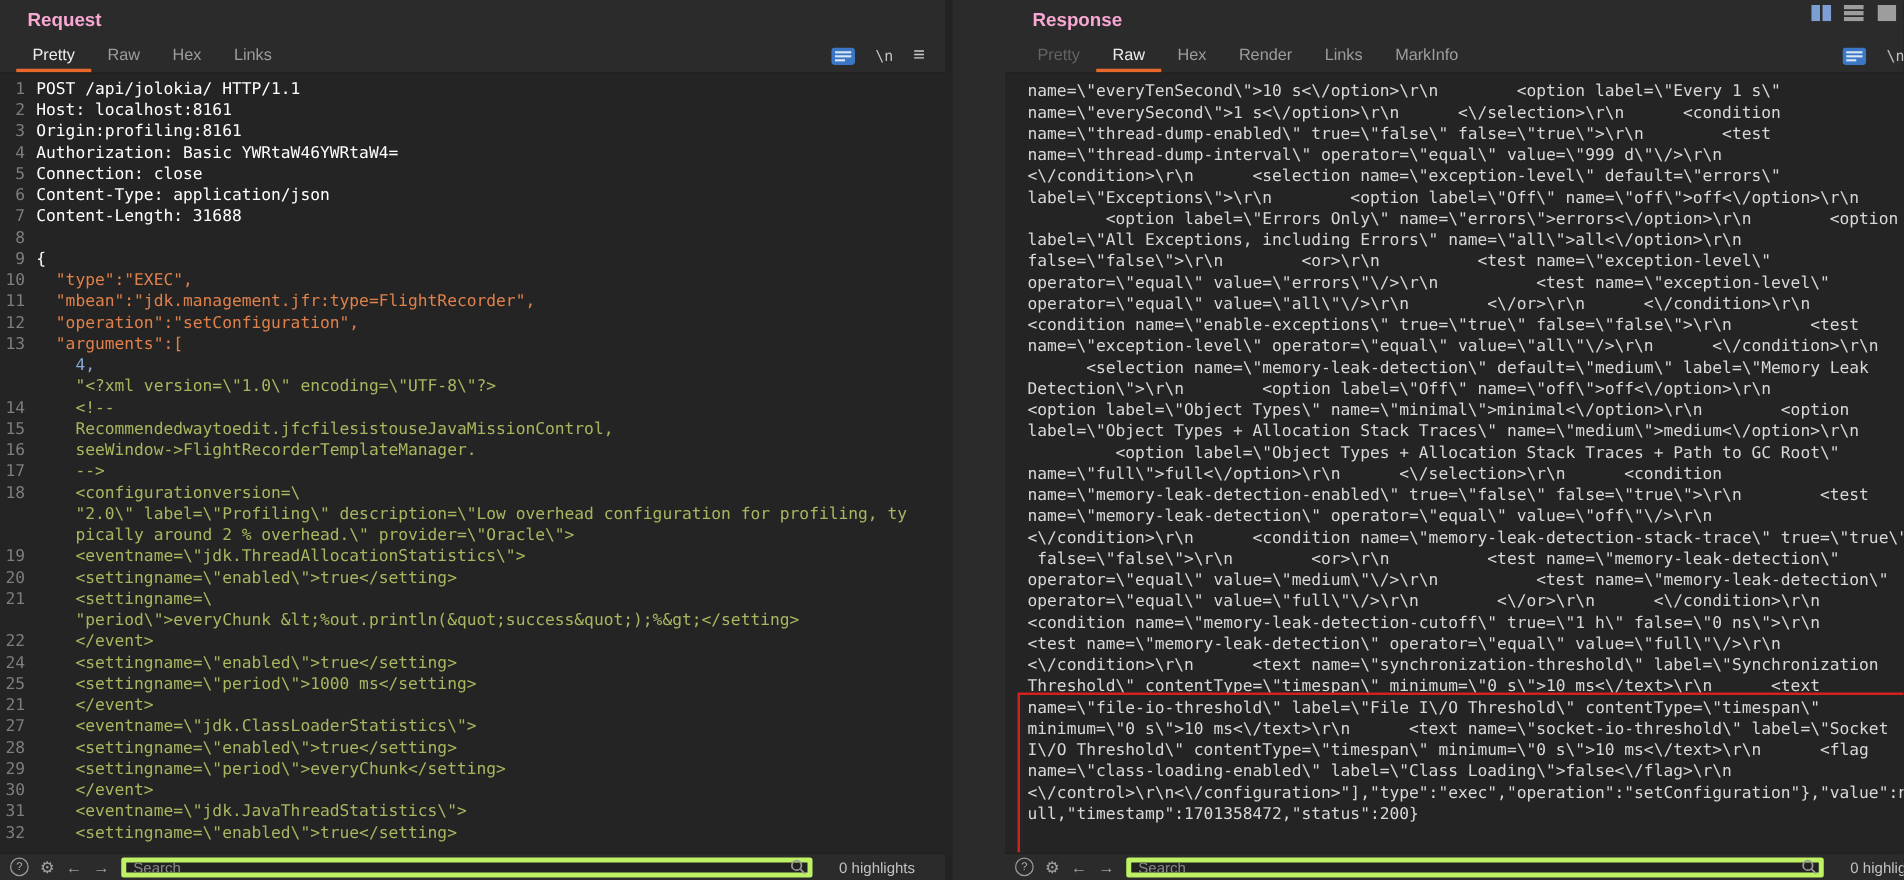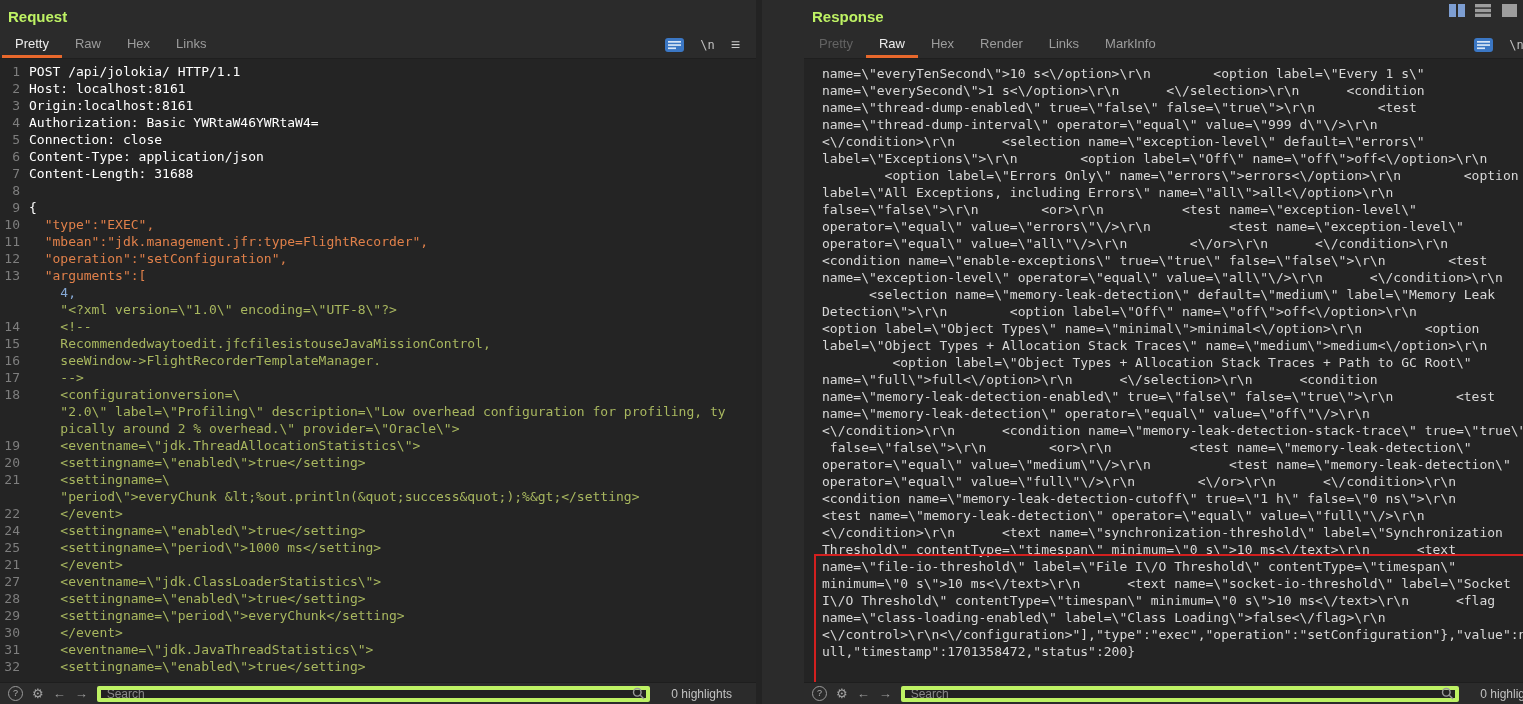--- a/index.html
+++ b/index.html
@@ -3,22 +3,22 @@
 <meta charset="utf-8">
 <style>
   html,body{margin:0;padding:0;background:#1e1e1e;}
   .app{position:relative;width:1523px;height:704px;background:#2b2b2b;overflow:hidden;
        font-family:"Liberation Sans",sans-serif;color:#cccccc;}
   .panel{position:absolute;top:0;bottom:0;display:flex;flex-direction:column;}
   .panel-request{left:0;width:756px;}
   .panel-response{left:804px;width:761px;}
   .divider{position:absolute;left:756px;top:0;bottom:0;width:6px;background:#232323;cursor:col-resize;}
 
-  .panel-title{height:32px;line-height:34px;padding-left:8px;font-weight:bold;font-size:15px;color:#bef264;flex:none;}
-  .tabbar{height:26px;flex:none;display:flex;align-items:stretch;padding-left:2px;}
+  .panel-title{height:32px;line-height:34px;padding-left:22px;font-weight:bold;font-size:15px;color:#f9a8d4;flex:none;}
+  .tabbar{height:26px;flex:none;display:flex;align-items:stretch;padding-left:13px;}
   .tabs{display:flex;}
   .tab{padding:0 13px;font-size:13px;line-height:23px;color:#9d9d9d;cursor:default;}
   .tab.selected{color:#ededed;border-bottom:3px solid #e8682c;}
   .tab.disabled{color:#636363;}
   .tab-tools{margin-left:auto;display:flex;align-items:center;gap:16px;margin-right:16px;}
   .tool{cursor:pointer;display:flex;align-items:center;}
   .tool-nl{color:#c0c0c0;font:12px "DejaVu Sans Mono",monospace;}
   .tool-menu{color:#c9c9c9;font-size:16px;line-height:16px;}
 
   .editor{flex:1;background:#242424;overflow:hidden;position:relative;border-top:1px solid #1f1f1f;
@@ -100,21 +100,21 @@
             </svg>
         </span>
         <span class="tool tool-nl">\n</span>
         <span class="tool tool-menu">≡</span>
       </div>
     </div>
     <div class="editor">
       <div class="req-code" id="req-code">
           <div class="crow"><span class="ln">1</span><span class="ct c-plain">POST /api/jolokia/ HTTP/1.1</span></div>
           <div class="crow"><span class="ln">2</span><span class="ct c-plain">Host: localhost:8161</span></div>
-          <div class="crow"><span class="ln">3</span><span class="ct c-plain">Origin:localhost:8161</span></div>
+          <div class="crow"><span class="ln">3</span><span class="ct c-plain">Origin:profiling:8161</span></div>
           <div class="crow"><span class="ln">4</span><span class="ct c-plain">Authorization: Basic YWRtaW46YWRtaW4=</span></div>
           <div class="crow"><span class="ln">5</span><span class="ct c-plain">Connection: close</span></div>
           <div class="crow"><span class="ln">6</span><span class="ct c-plain">Content-Type: application/json</span></div>
           <div class="crow"><span class="ln">7</span><span class="ct c-plain">Content-Length: 31688</span></div>
           <div class="crow"><span class="ln">8</span><span class="ct c-plain"></span></div>
           <div class="crow"><span class="ln">9</span><span class="ct c-plain">{</span></div>
           <div class="crow"><span class="ln">10</span><span class="ct c-json">  "type":"EXEC",</span></div>
           <div class="crow"><span class="ln">11</span><span class="ct c-json">  "mbean":"jdk.management.jfr:type=FlightRecorder",</span></div>
           <div class="crow"><span class="ln">12</span><span class="ct c-json">  "operation":"setConfiguration",</span></div>
           <div class="crow"><span class="ln">13</span><span class="ct c-json">  "arguments":[</span></div>

